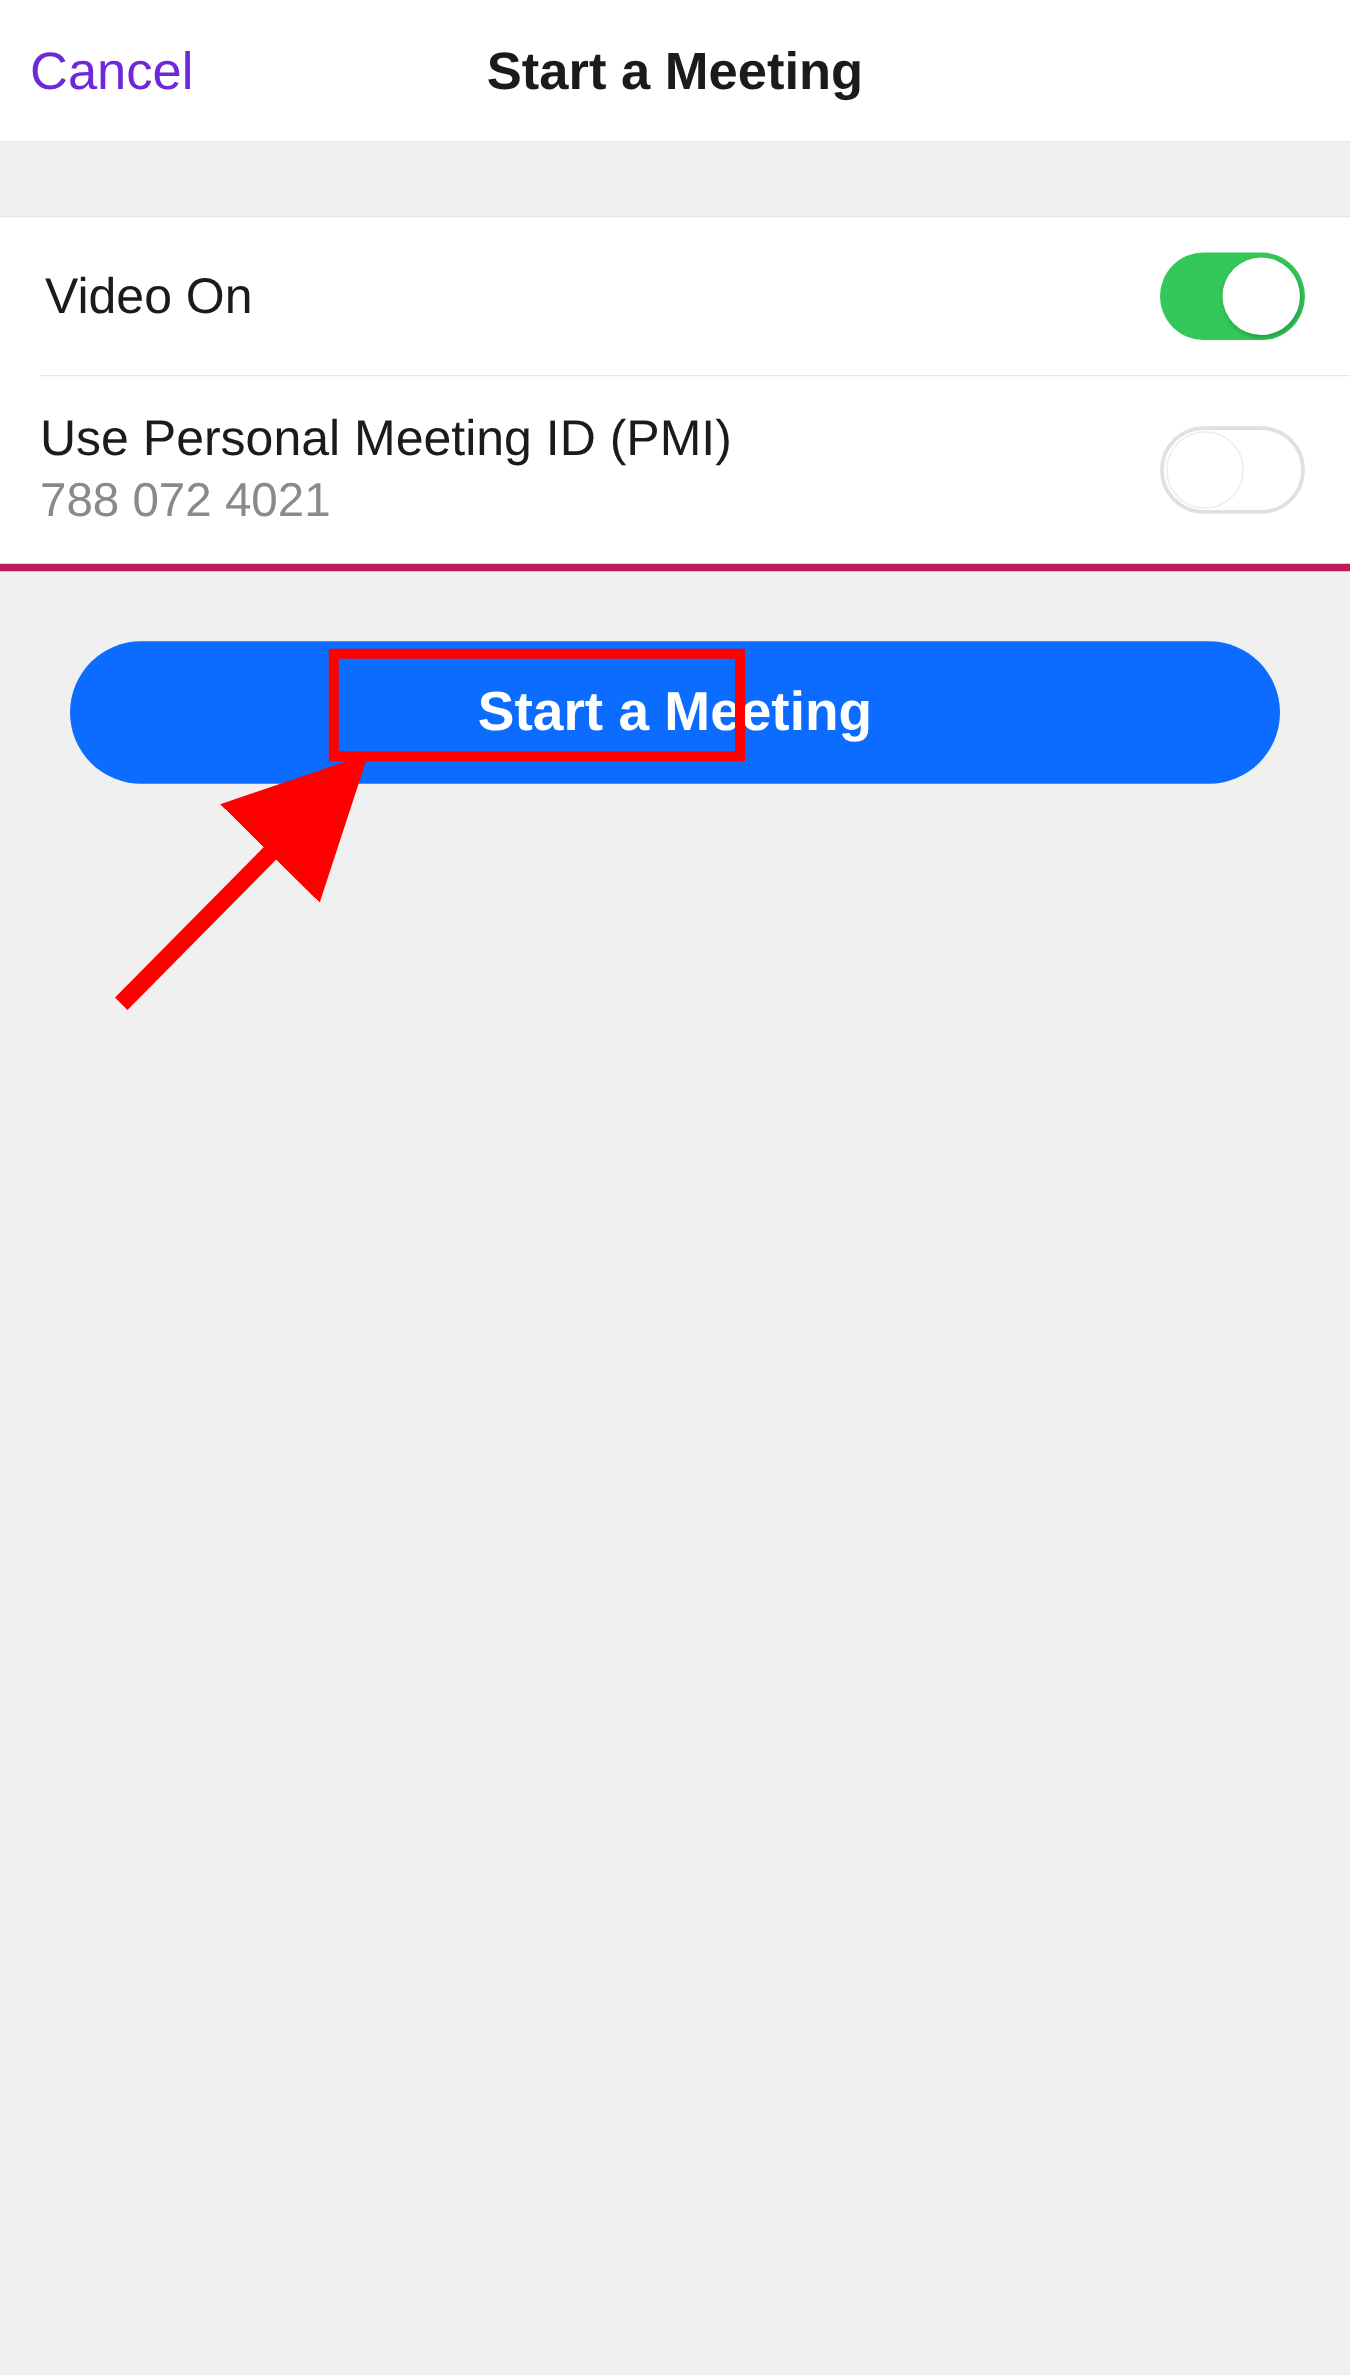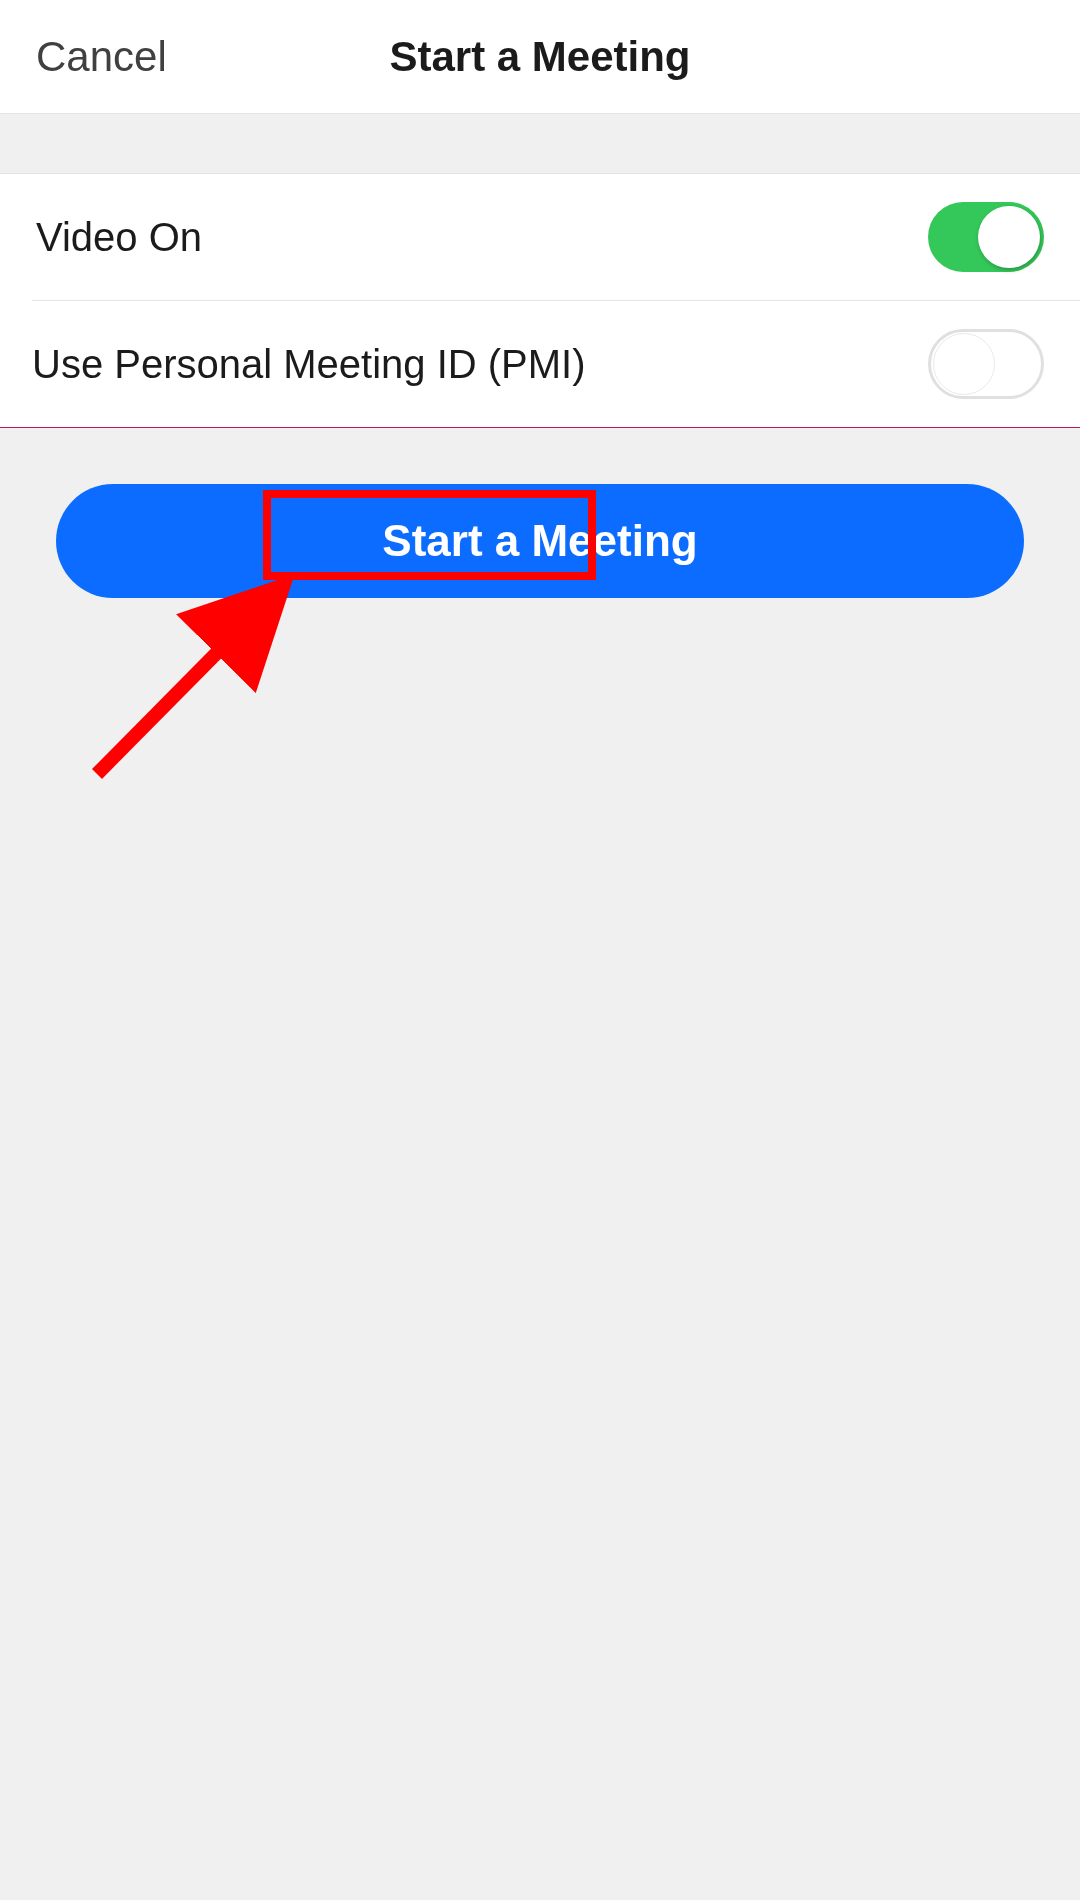--- a/index.html
+++ b/index.html
@@ -17,24 +17,24 @@
       width: 100%;
       height: 114px;
       background: #ffffff;
       border-bottom: 1px solid #e3e3e3;
       position: relative;
       display: flex;
       align-items: center;
     }
     .cancel {
       position: absolute;
-      left: 36px;
+      left: 24px;
       top: 50%;
       transform: translateY(-50%);
-      color: #404040;
+      color: #6d28d9;
       font-size: 42px;
       font-weight: 400;
       background: none;
       border: none;
       cursor: pointer;
     }
     .title {
       width: 100%;
       text-align: center;
       font-size: 42px;
@@ -45,21 +45,21 @@
     
     .spacer {
       height: 60px;
       background: #f0f0f0;
       border-bottom: 1px solid #e3e3e3;
     }
 
     
     .settings {
       background: #ffffff;
-      border-bottom: 1px solid #be185d;
+      border-bottom: 6px solid #be185d;
     }
     .row {
       display: flex;
       align-items: center;
       justify-content: space-between;
       padding: 28px 36px 28px 36px;
       min-height: 108px;
     }
     .row + .row { border-top: 1px solid #e6e6e6; margin-left: 32px; padding-left: 0; }
     .row-labels { display: flex; flex-direction: column; gap: 6px; }
@@ -138,20 +138,21 @@
         <span class="row-label">Video On</span>
       </div>
       <div class="toggle on">
         <div class="knob"></div>
       </div>
     </div>
 
     <div class="row">
       <div class="row-labels">
         <span class="row-label">Use Personal Meeting ID (PMI)</span>
+        <span class="row-sub">788 072 4021</span>
       </div>
       <div class="toggle off">
         <div class="knob"></div>
       </div>
     </div>
 
   </div>
 
   <div class="button-area">
     <button class="start-btn">

